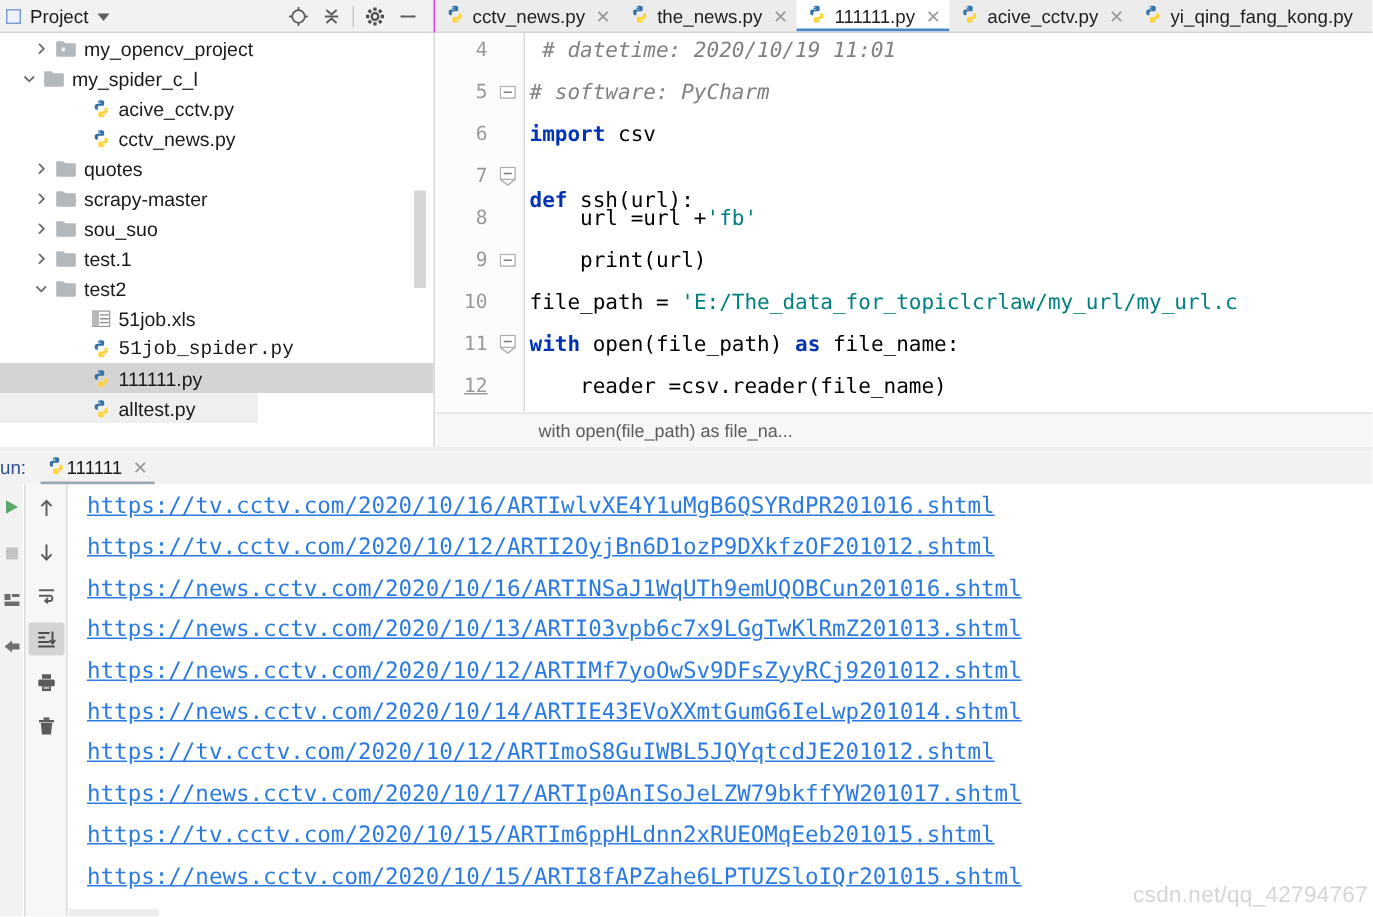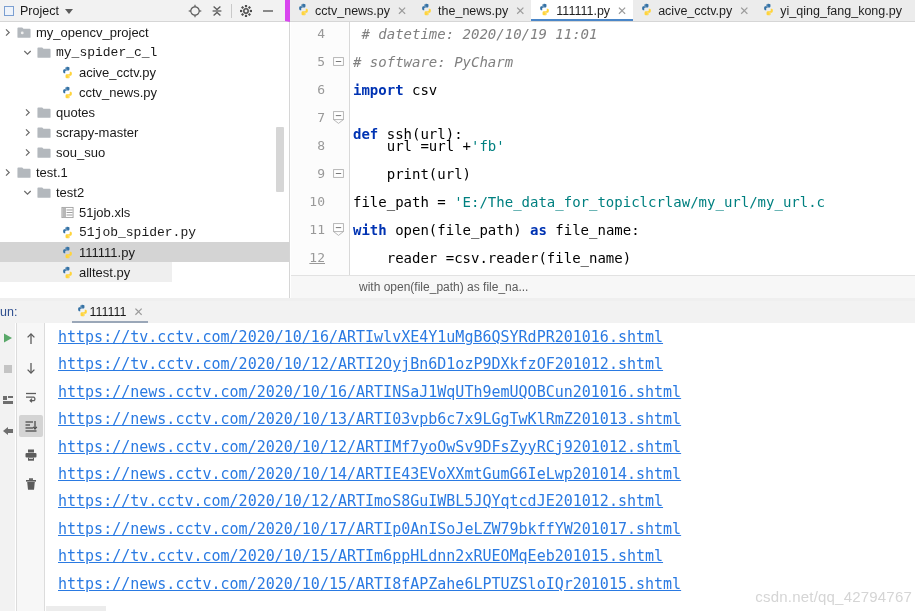--- a/index.html
+++ b/index.html
@@ -16,21 +16,21 @@
 
   
   .toprow { position: absolute; left:0; top:0; width:915px; height:22px; display:flex; }
 
   
   .proj-header {
     width: 290px; height: 22px;
     background: #f2f2f2;
     display: flex; align-items: center;
     border-bottom: 1px solid #d6d6d6;
-    border-right: 5px solid #d946ef;
+    border-right: 1px solid #d946ef;
   }
   .proj-sq { width:10px; height:10px; border:1.6px solid #7b9fd1; margin-left:4px; background:#eef3fa; }
   .proj-title { font-size:12.5px; color:#1a1a1a; margin-left:6px; }
   .tri-down {
     width:0; height:0; border-left:4px solid transparent; border-right:4px solid transparent;
     border-top:5px solid #5c5c5c; margin-left:6px; margin-top:2px;
   }
   .proj-tools { margin-left:auto; display:flex; align-items:center; gap:0px; padding-right:6px; }
   .ptool { width:22px; height:20px; display:flex; align-items:center; justify-content:center; }
   .vsep { width:1px; height:14px; background:#c9c9c9; margin:0 3px; }
@@ -99,21 +99,21 @@
     display:flex; align-items:center;
   }
   .crumb { margin-left:68px; font-size:12px; color:#5b5b5b; }
 
   
   .hdiv { position:absolute; left:0; top:298px; width:915px; height:3px; background:#efefef; }
 
   
   .runbar {
     position:absolute; left:0; top:301px; width:915px; height:22px;
-    background:#f2f2f2; display:flex; align-items:center;gap:45px;
+    background:#f2f2f2; display:flex; align-items:center;
   }
   .runlabel { font-size:12.5px; color:#2f4f8f; margin-left:0px; padding-left:0px; }
   .runtab {
     margin-left:10px; height:22px; display:flex; align-items:center;
     padding:0 4px; position:relative;
   }
   .runtab:after { content:""; position:absolute; left:0; right:0; bottom:0; height:2px; background:#9aa7b8; }
   .runtab .rt-name { font-size:12.5px; color:#1a1a1a; margin-left:0; }
   .runtab .rt-close { margin-left:7px; color:#9a9a9a; font-size:12px; }
 
@@ -253,35 +253,35 @@
             <path d="M8.4 15c2.3 0 2.2-1 2.2-1v-1.7H8.3v-.4h3.4s1.7.1 1.7-2.4c0-2.5-1.5-2.4-1.5-2.4h-1.1v1.7s0 1.5-1.5 1.5H7s-1.4 0-1.4 1.6v1.8S5.5 15 8.4 15zm1.3-.9c-.3 0-.5-.2-.5-.5s.2-.5.5-.5.5.2.5.5-.2.5-.5.5z" fill="#FFD43B"></path>
           </svg>
         </span>
         <span>yi_qing_fang_kong.py</span>
       </div>
     </div>
   </div>
 
   <div class="tree">
     <div id="tree-rows">
-        <div class="trow" style="">
+        <div class="trow" style="padding-left: 20px;">
           <span class="arrow">
             <svg width="9" height="9" viewBox="0 0 9 9">
               <path d="M3 1.3 L6.2 4.5 L3 7.7" fill="none" stroke="#6b6b6b" stroke-width="1.2"></path>
             </svg>
           </span>
           <span style="display: flex; align-items: center; margin-left: 3px;">
             <svg width="14" height="13" viewBox="0 0 16 14">
               <path d="M0.5 2.2 a1 1 0 0 1 1-1 H6 l1.4 1.6 H14.5 a1 1 0 0 1 1 1 V12 a1 1 0 0 1 -1 1 H1.5 a1 1 0 0 1 -1 -1 Z" fill="#b3b8bd"></path>
               <circle cx="6" cy="7.5" r="1.6" fill="#f0f0f0"></circle>
             </svg>
           </span>
           <span class="tlabel">my_opencv_project</span>
         </div>
-        <div class="trow" style="padding-left: 20px; font-family: Liberation Mono, monospace;">
+        <div class="trow" style="padding-left: 12px;">
           <span class="arrow">
             <svg width="9" height="9" viewBox="0 0 9 9">
               <path d="M1.3 3 L4.5 6.2 L7.7 3" fill="none" stroke="#6b6b6b" stroke-width="1.2"></path>
             </svg>
           </span>
           <span style="display: flex; align-items: center; margin-left: 3px;">
             <svg width="14" height="13" viewBox="0 0 16 14">
               <path d="M0.5 2.2 a1 1 0 0 1 1-1 H6 l1.4 1.6 H14.5 a1 1 0 0 1 1 1 V12 a1 1 0 0 1 -1 1 H1.5 a1 1 0 0 1 -1 -1 Z" fill="#b3b8bd"></path>
             </svg>
           </span>
@@ -339,21 +339,21 @@
               <path d="M3 1.3 L6.2 4.5 L3 7.7" fill="none" stroke="#6b6b6b" stroke-width="1.2"></path>
             </svg>
           </span>
           <span style="display: flex; align-items: center; margin-left: 3px;">
             <svg width="14" height="13" viewBox="0 0 16 14">
               <path d="M0.5 2.2 a1 1 0 0 1 1-1 H6 l1.4 1.6 H14.5 a1 1 0 0 1 1 1 V12 a1 1 0 0 1 -1 1 H1.5 a1 1 0 0 1 -1 -1 Z" fill="#b3b8bd"></path>
             </svg>
           </span>
           <span class="tlabel">sou_suo</span>
         </div>
-        <div class="trow" style="">
+        <div class="trow" style="padding-left: 20px;">
           <span class="arrow">
             <svg width="9" height="9" viewBox="0 0 9 9">
               <path d="M3 1.3 L6.2 4.5 L3 7.7" fill="none" stroke="#6b6b6b" stroke-width="1.2"></path>
             </svg>
           </span>
           <span style="display: flex; align-items: center; margin-left: 3px;">
             <svg width="14" height="13" viewBox="0 0 16 14">
               <path d="M0.5 2.2 a1 1 0 0 1 1-1 H6 l1.4 1.6 H14.5 a1 1 0 0 1 1 1 V12 a1 1 0 0 1 -1 1 H1.5 a1 1 0 0 1 -1 -1 Z" fill="#b3b8bd"></path>
             </svg>
           </span>

